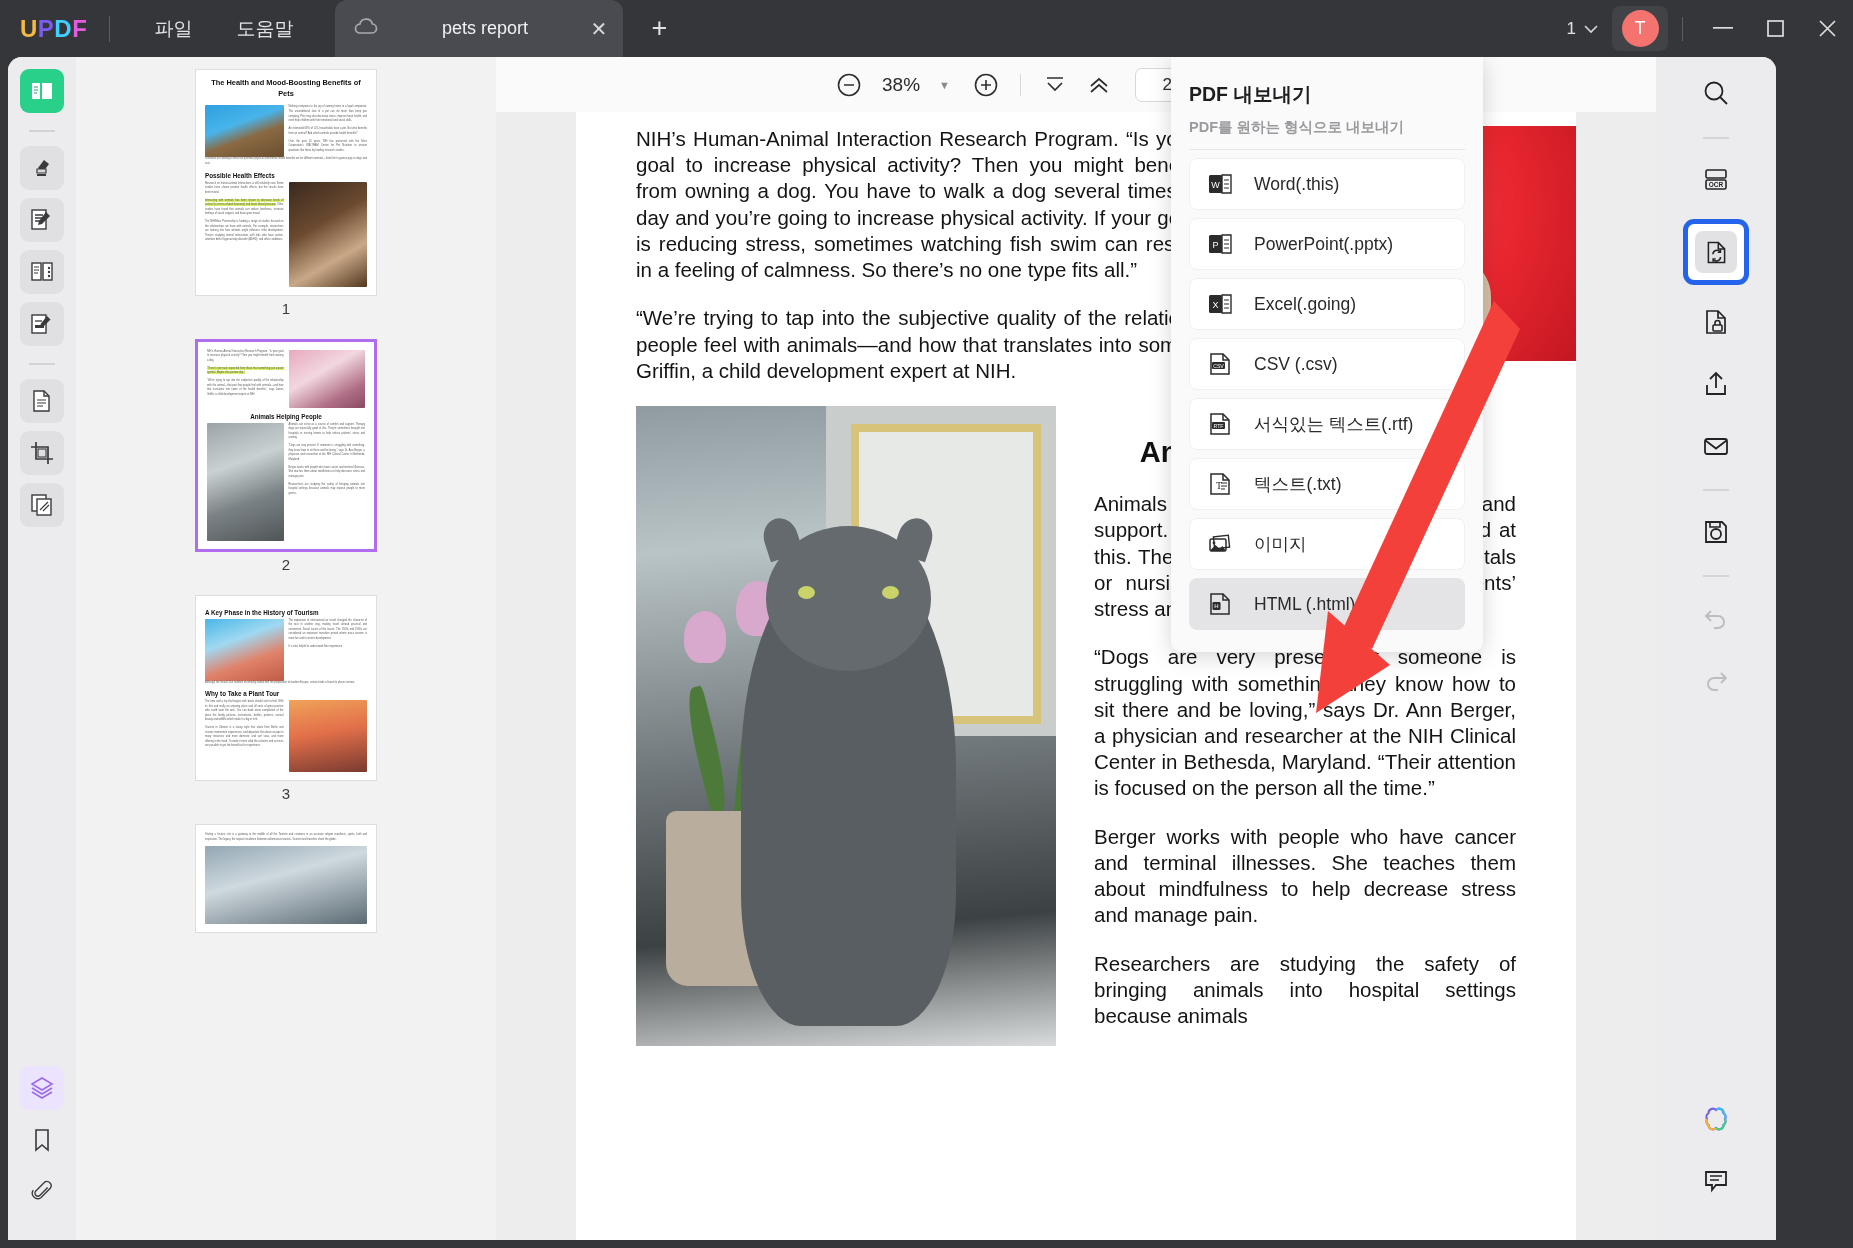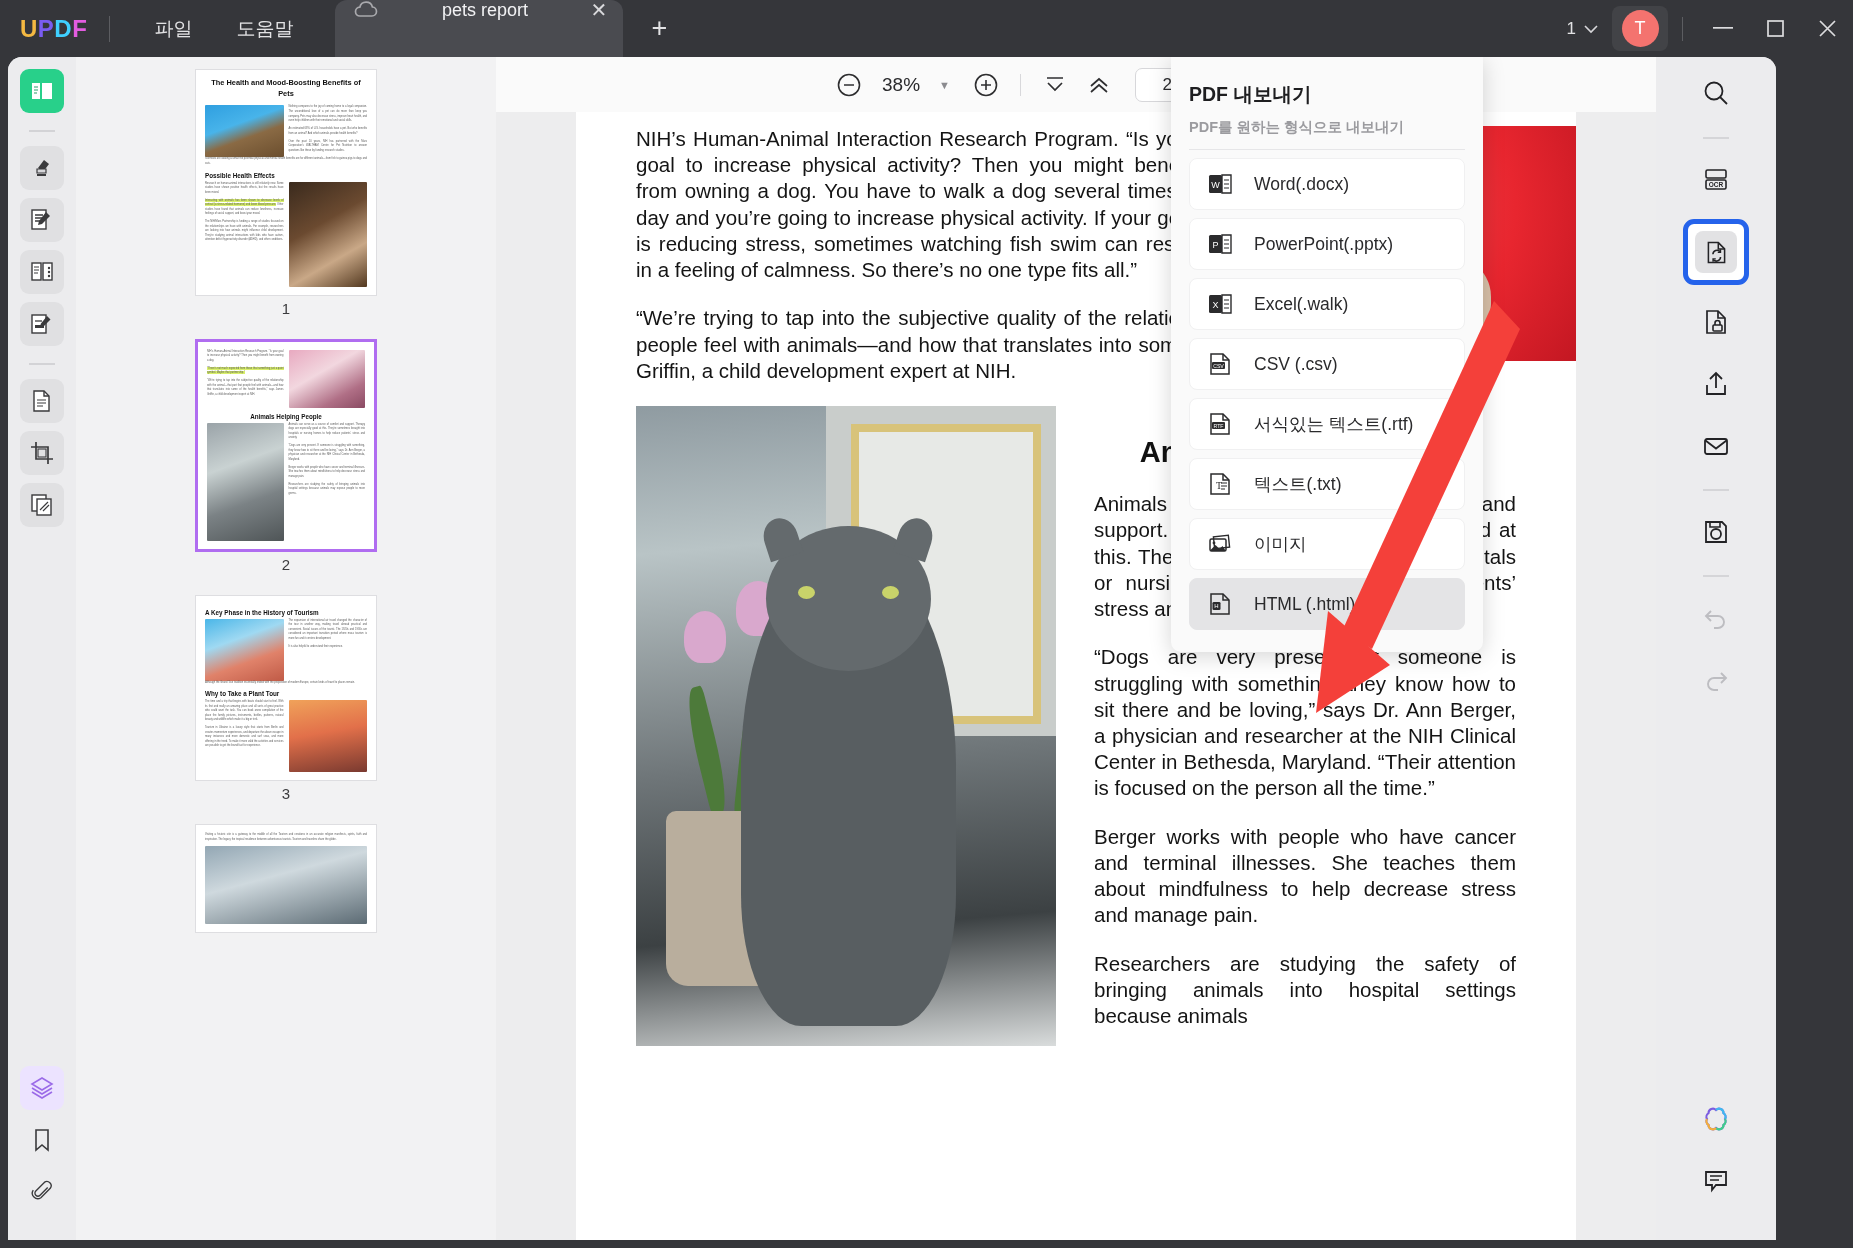--- a/index.html
+++ b/index.html
@@ -19,21 +19,21 @@
   .logo { margin-left:20px; font-size:24px; font-weight:bold; letter-spacing:0.5px; display:flex; }
   .logo span:nth-child(1){color:#f5b942;}
   .logo span:nth-child(2){color:#7a5cf0;}
   .logo span:nth-child(3){color:#3fd0ff;}
   .logo span:nth-child(4){color:#e35ce0;}
   .tb-divider{ width:1px; height:26px; background:#5c5d61; margin:0 22px; }
   .menu-item { color:#e2e2e4; font-size:19px; padding:0 22px; cursor:default; }
 
   .tab {
     margin-left:20px; width:288px; height:57px; background:#4a4b50;
-    border-radius:12px 12px 0 0; display:flex; 
+    border-radius:12px 12px 0 0; display:flex; align-items:center;
     position:relative;
   }
   .tab .cloud { margin-left:18px; opacity:.75; }
   .tab .tab-title { flex:1; text-align:center; color:#f2f2f4; font-size:18px; }
   .tab .tab-close { margin-right:16px; color:#d9d9dc; font-size:20px; line-height:1; }
   .newtab { color:#e2e2e4; font-size:27px; margin-left:28px; font-weight:300; }
 
   .win-right { position:absolute; right:0; top:0; height:57px; display:flex; align-items:center; }
   .page-count { color:#e2e2e4; font-size:17px; display:flex; align-items:center; gap:8px; margin-right:14px;}
   .avatar-wrap{ width:56px;height:45px;background:#424347;border-radius:8px;display:flex;align-items:center;justify-content:center;}
@@ -507,21 +507,21 @@
 
       <div class="ep-item">
         <span class="ep-ico">
           <svg width="26" height="26" viewBox="0 0 26 26">
               <rect x="2" y="4" width="13" height="18" rx="1.5" fill="#2b2b2d"></rect>
               <text x="8.5" y="16.5" font-size="9" fill="#fff" text-anchor="middle" font-family="Liberation Sans">W</text>
               <path d="M15 4h9v18h-9z" fill="none" stroke="#2b2b2d" stroke-width="1.4"></path>
               <path d="M17 9h5M17 13h5M17 17h5" stroke="#2b2b2d" stroke-width="1.2"></path>
             </svg>
         </span>
-        <span class="ep-label">Word(.docx)</span>
+        <span class="ep-label">Word(.this)</span>
       </div>
 
       <div class="ep-item">
         <span class="ep-ico">
           <svg width="26" height="26" viewBox="0 0 26 26">
               <rect x="2" y="4" width="13" height="18" rx="1.5" fill="#2b2b2d"></rect>
               <text x="8.5" y="16.5" font-size="9" fill="#fff" text-anchor="middle" font-family="Liberation Sans">P</text>
               <path d="M15 4h9v18h-9z" fill="none" stroke="#2b2b2d" stroke-width="1.4"></path>
               <path d="M17 9h5M17 13h5M17 17h5" stroke="#2b2b2d" stroke-width="1.2"></path>
             </svg>
@@ -531,21 +531,21 @@
 
       <div class="ep-item">
         <span class="ep-ico">
           <svg width="26" height="26" viewBox="0 0 26 26">
               <rect x="2" y="4" width="13" height="18" rx="1.5" fill="#2b2b2d"></rect>
               <text x="8.5" y="16.5" font-size="9" fill="#fff" text-anchor="middle" font-family="Liberation Sans">X</text>
               <path d="M15 4h9v18h-9z" fill="none" stroke="#2b2b2d" stroke-width="1.4"></path>
               <path d="M17 9h5M17 13h5M17 17h5" stroke="#2b2b2d" stroke-width="1.2"></path>
             </svg>
         </span>
-        <span class="ep-label">Excel(.walk)</span>
+        <span class="ep-label">Excel(.going)</span>
       </div>
 
       <div class="ep-item">
         <span class="ep-ico">
           <svg width="26" height="26" viewBox="0 0 26 26">
               <path d="M4 3h12l6 6v14H4z" fill="none" stroke="#2b2b2d" stroke-width="1.5"></path>
               <path d="M16 3v6h6" fill="none" stroke="#2b2b2d" stroke-width="1.5"></path>
               <rect x="5" y="11" width="13" height="7" rx="1" fill="#2b2b2d"></rect>
               <text x="11.5" y="16.6" font-size="5.2" fill="#fff" text-anchor="middle" font-family="Liberation Sans">CSV</text>
             </svg>

